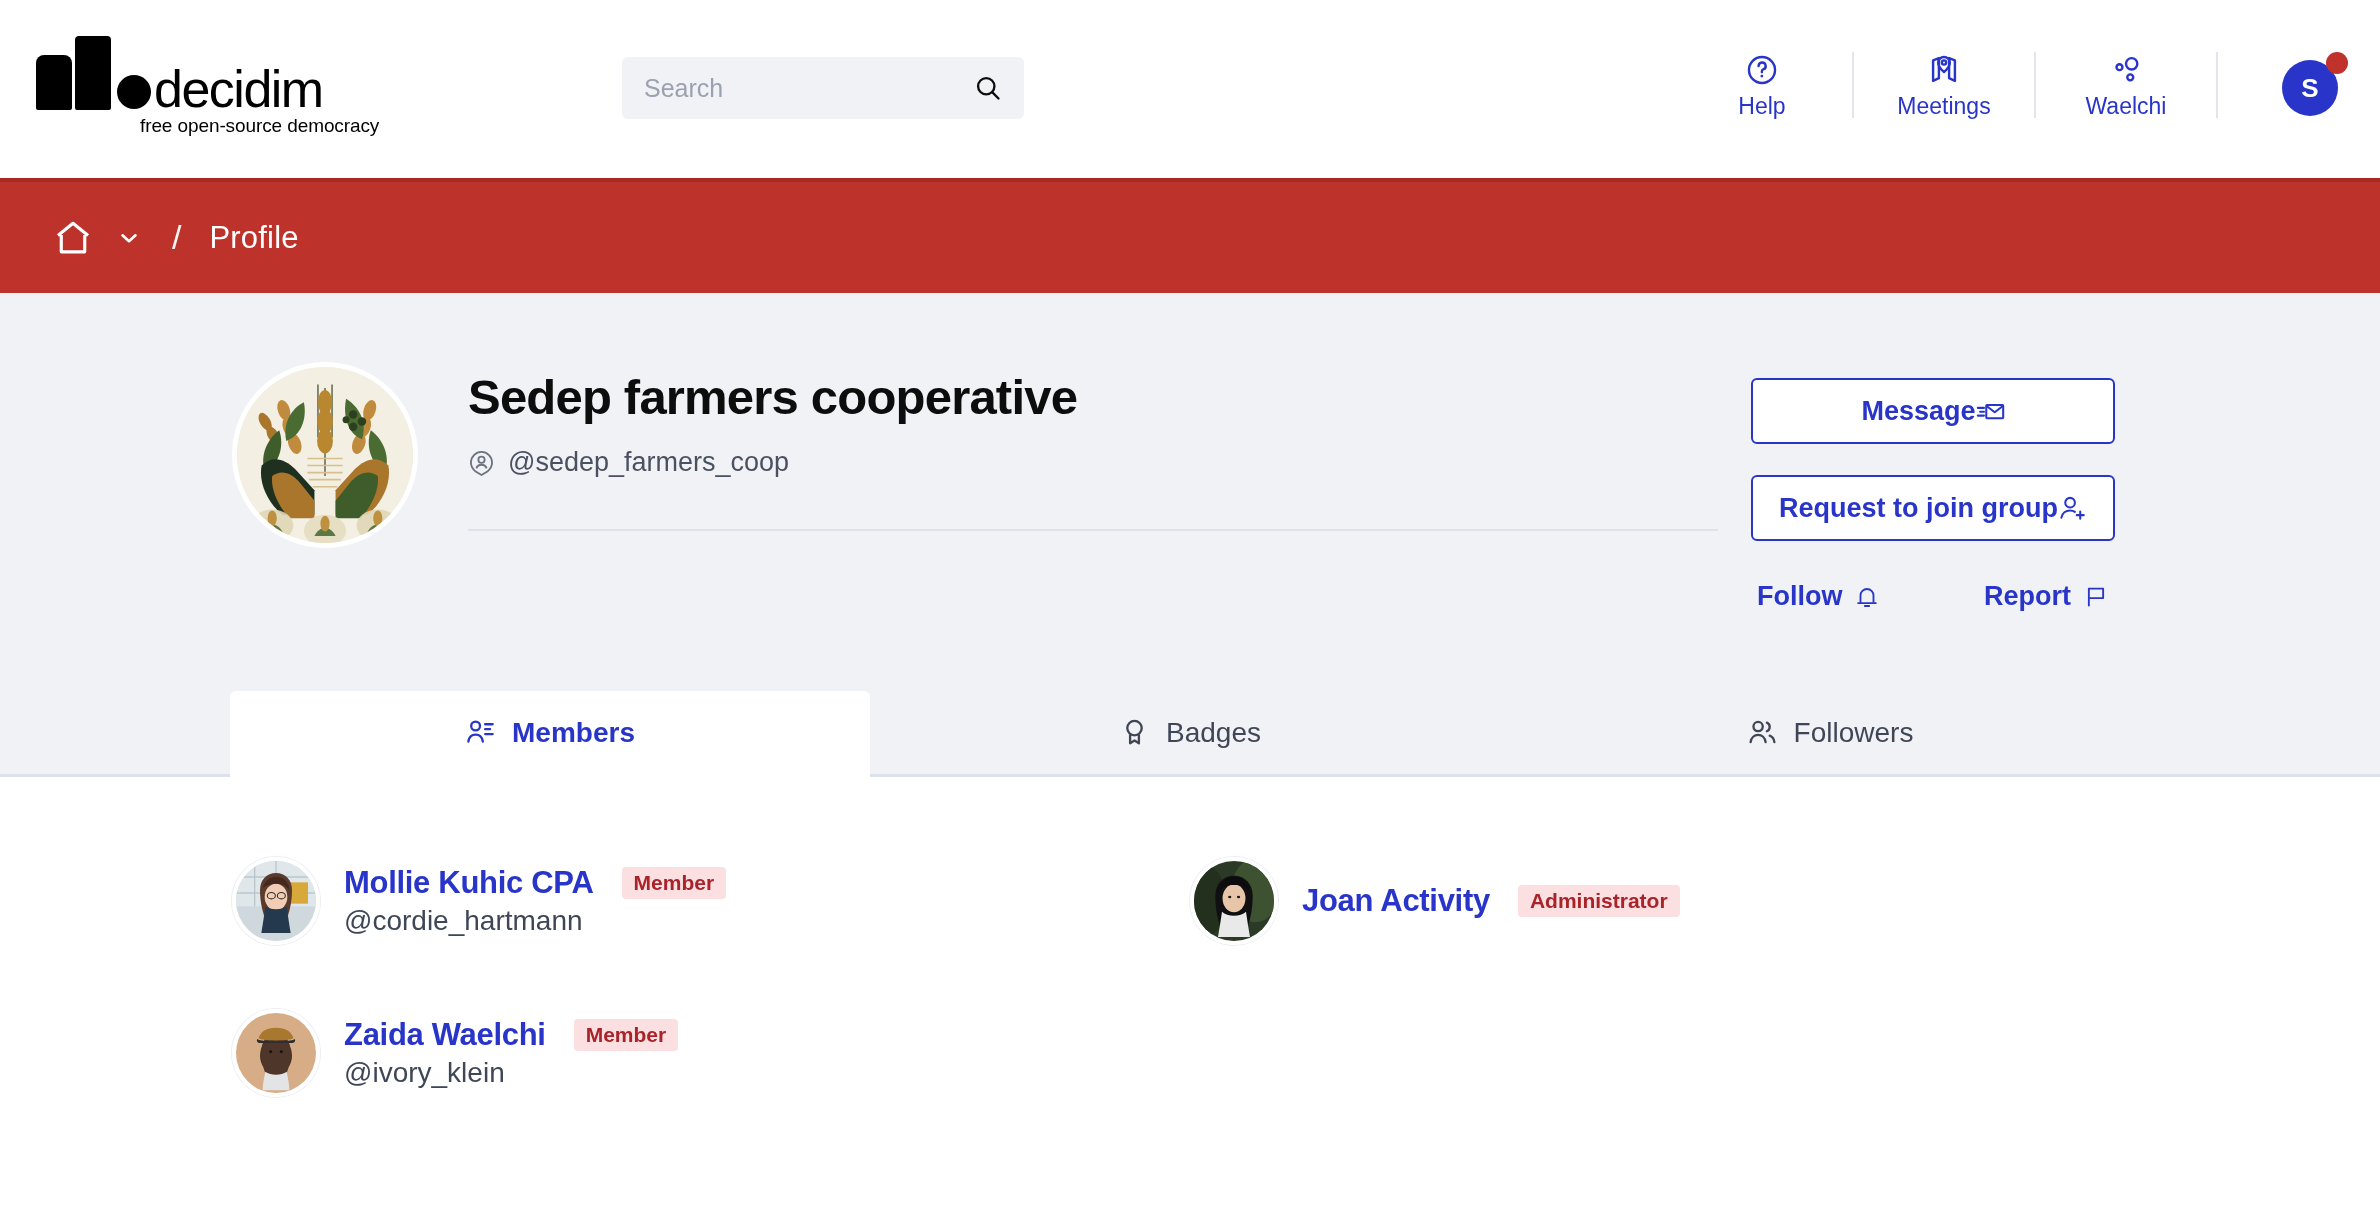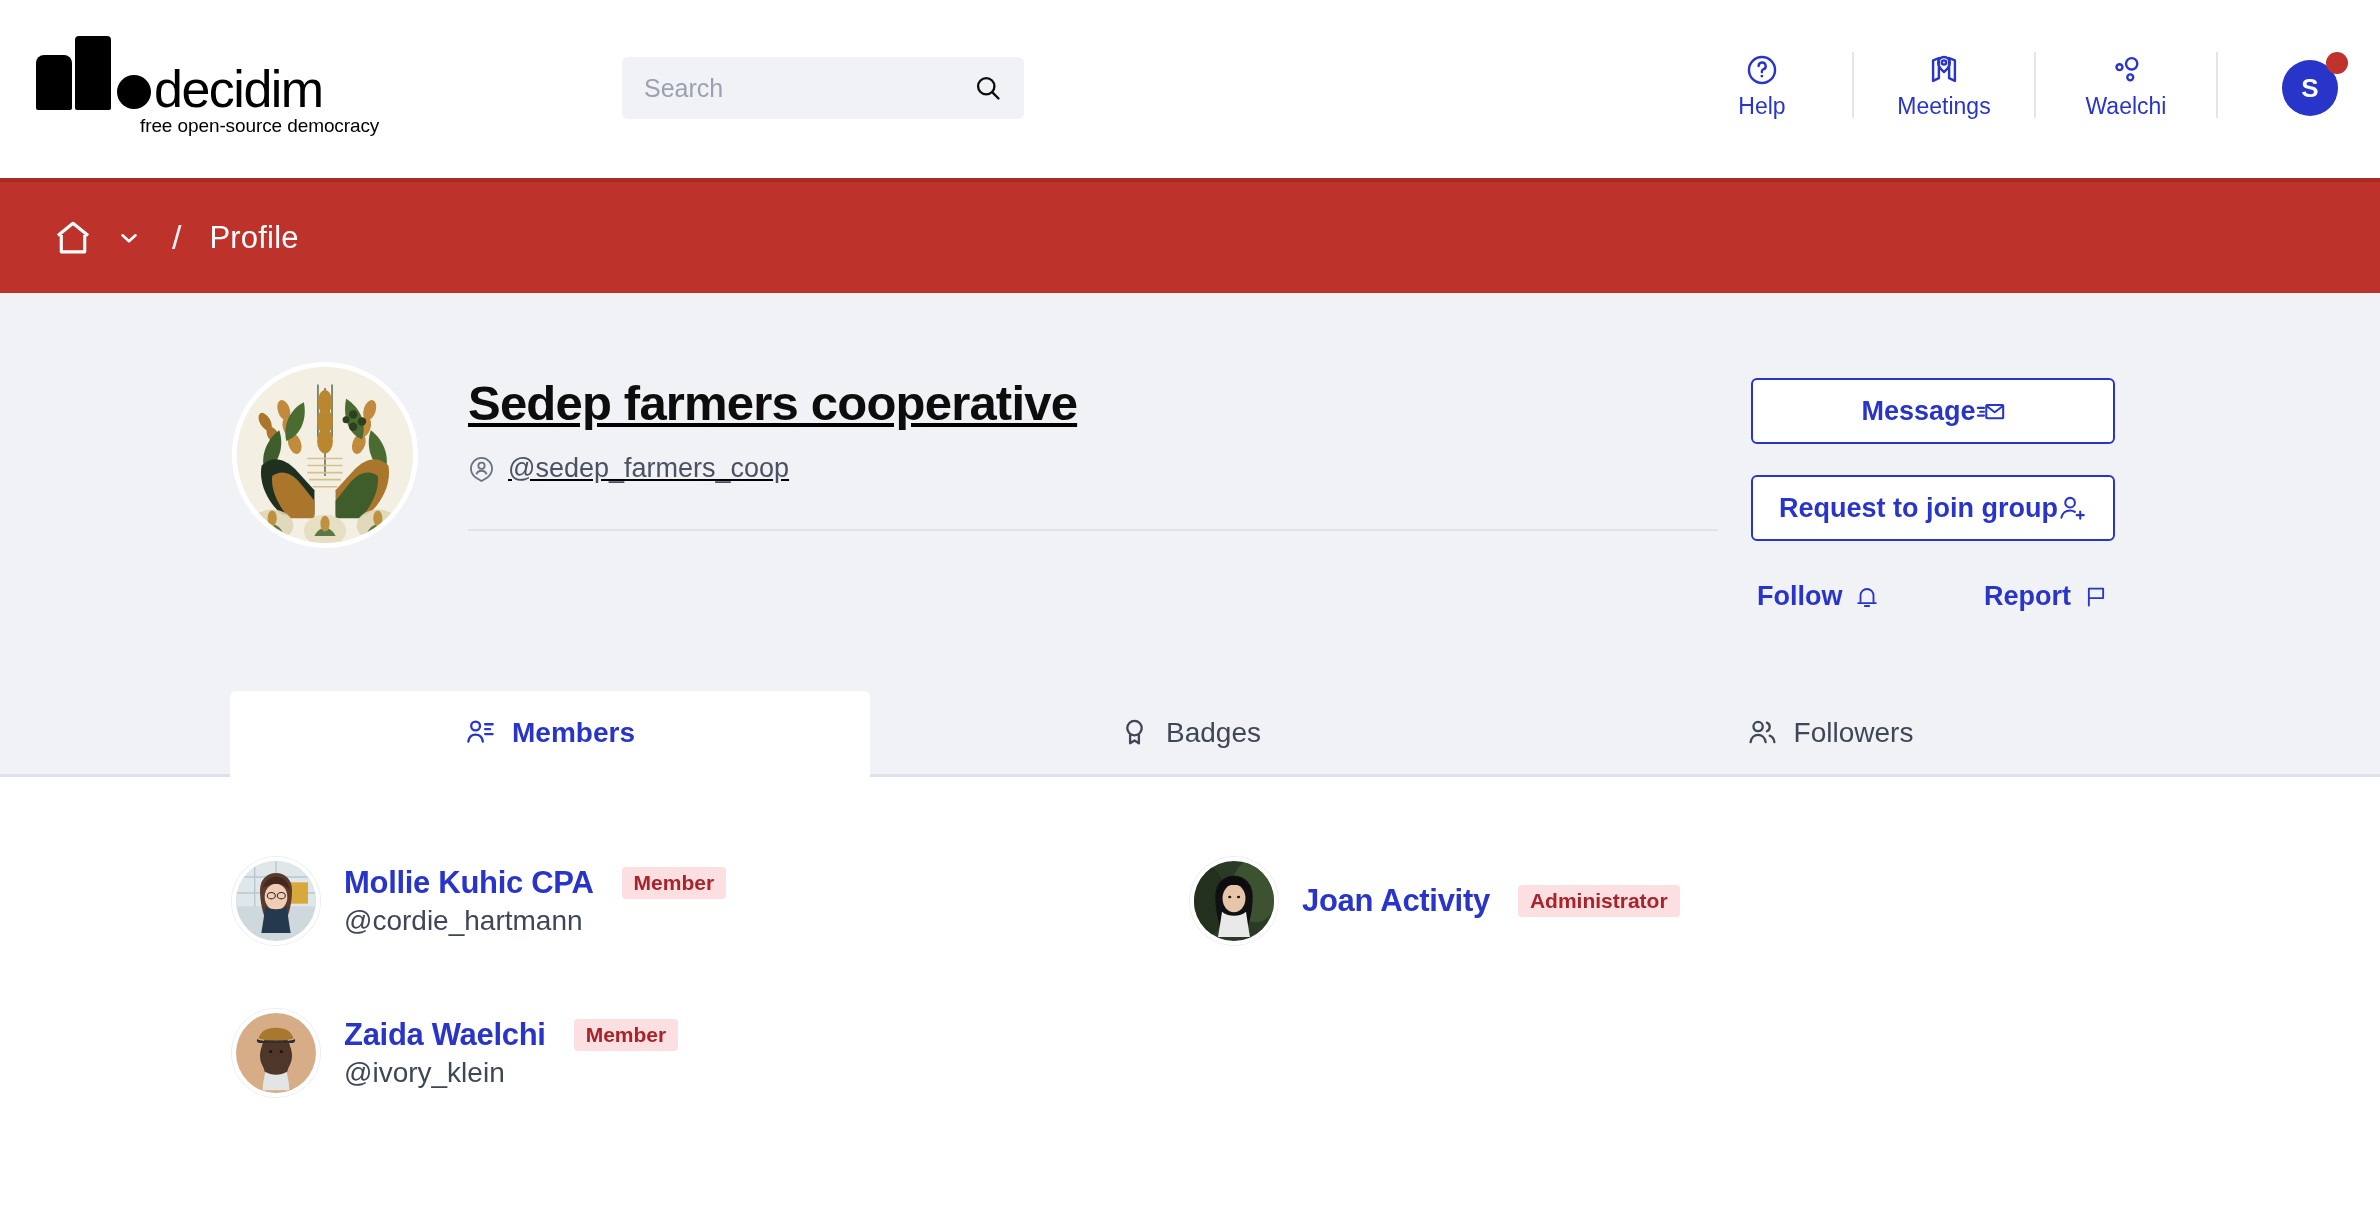--- a/index.html
+++ b/index.html
@@ -105,21 +105,21 @@
   }
   .hero-avatar {
     position: absolute; left: 232px; top: 69px;
     width: 186px; height: 186px; border-radius: 50%;
     border: 5px solid #ffffff;
     overflow: hidden;
     background: #f2efe2;
   }
   .hero-avatar svg { display: block; width: 100%; height: 100%; }
 
-  .hero-info { position: absolute; left: 468px; top: 84px; width: 1250px; text-decoration: underline; }
+  .hero-info { position: absolute; left: 468px; top: 78px; width: 1250px; }
   .hero-name {
     font-size: 49px; font-weight: 700; color: #0d0d0d;
     letter-spacing: -0.8px; line-height: 1.1;
   }
   .hero-nick {
     display: flex; align-items: center; gap: 13px;
     margin-top: 22px; color: #4a5161; font-size: 27px;
   }
   .hero-nick .nick-ico { width: 27px; height: 27px; flex: none; }
   .hero-rule {

